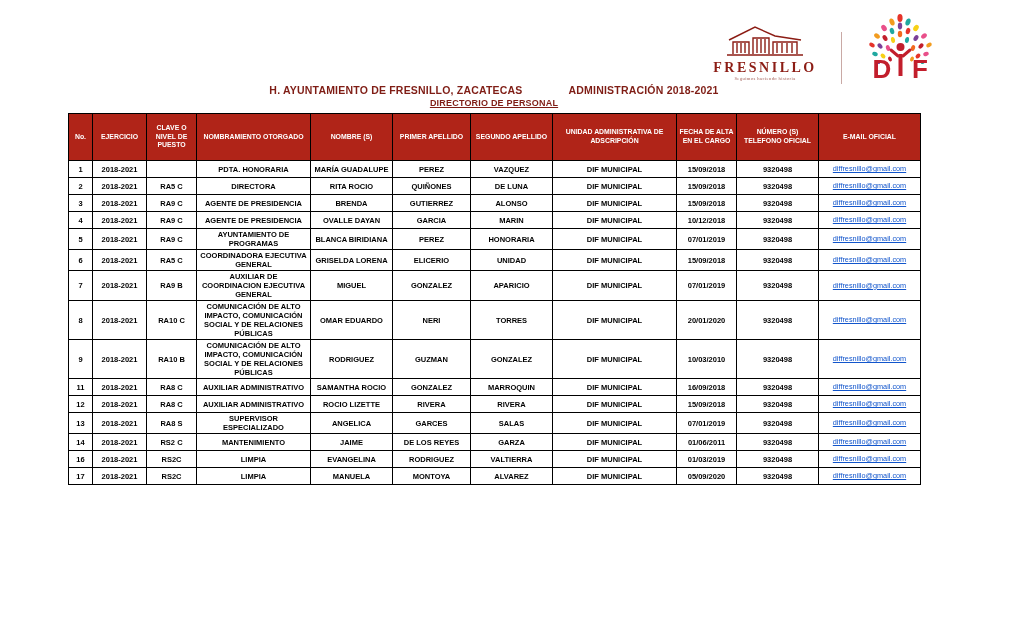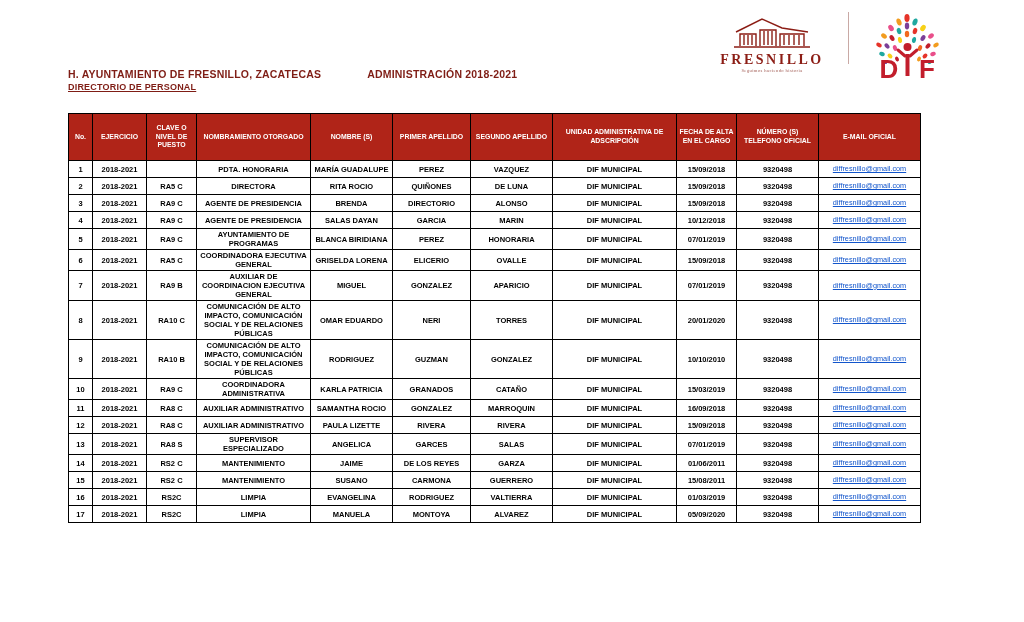--- a/index.html
+++ b/index.html
@@ -1,27 +1,27 @@
 <!DOCTYPE html>
 <html><head>
 <meta charset="utf-8">
 <style>
   html,body{margin:0;padding:0;background:#e8e8e8;}
   .page{
     position:relative;width:1024px;height:622px;background:#ffffff;
     font-family:"Liberation Sans",sans-serif;overflow:hidden;
   }
   
-  .logos{position:absolute;top:12px;right:77px;display:flex;align-items:flex-start;gap:20px;}
+  .logos{position:absolute;top:12px;right:84px;display:flex;align-items:flex-end;gap:20px;}
   .logo-divider{width:1px;height:52px;background:#c9a9a5;}
   .fres-text{font-family:"Liberation Serif",serif;font-weight:bold;letter-spacing:2.5px;}
   .fres-tag{font-family:"Liberation Serif",serif;letter-spacing:.4px;}
   .dif-letter{font-family:"Liberation Sans",sans-serif;font-weight:bold;}
   
-  .titles{position:absolute;left:68px;top:68px;width:852px;color:#7f1d15;}
+  .titles{position:absolute;left:68px;top:84px;width:852px;text-align:center;color:#7f1d15;}
   .title-line{font-size:10.5px;font-weight:bold;letter-spacing:.2px;}
   .title-line .gap{display:inline-block;width:46px;}
   .subtitle{font-size:9px;font-weight:bold;margin-top:2px;letter-spacing:.2px;text-decoration:underline;}
   
   table.dir{
     position:absolute;left:68px;top:113px;width:852px;
     border-collapse:collapse;table-layout:fixed;
   }
   table.dir th{
     background:#b02418;color:#ffffff;border:1px solid #000000;
@@ -175,33 +175,33 @@
           <td>15/09/2018</td>
           <td>9320498</td>
           <td><span class="email-link">diffresnillo@gmail.com</span></td>
         </tr>
         <tr>
           <td>3</td>
           <td>2018-2021</td>
           <td>RA9 C</td>
           <td>AGENTE DE PRESIDENCIA</td>
           <td>BRENDA</td>
-          <td>DIRECTORIO</td>
+          <td>GUTIERREZ</td>
           <td>ALONSO</td>
           <td>DIF MUNICIPAL</td>
           <td>15/09/2018</td>
           <td>9320498</td>
           <td><span class="email-link">diffresnillo@gmail.com</span></td>
         </tr>
         <tr>
           <td>4</td>
           <td>2018-2021</td>
           <td>RA9 C</td>
           <td>AGENTE DE PRESIDENCIA</td>
-          <td>SALAS DAYAN</td>
+          <td>OVALLE DAYAN</td>
           <td>GARCIA</td>
           <td>MARIN</td>
           <td>DIF MUNICIPAL</td>
           <td>10/12/2018</td>
           <td>9320498</td>
           <td><span class="email-link">diffresnillo@gmail.com</span></td>
         </tr>
         <tr>
           <td>5</td>
           <td>2018-2021</td>
@@ -215,21 +215,21 @@
           <td>9320498</td>
           <td><span class="email-link">diffresnillo@gmail.com</span></td>
         </tr>
         <tr>
           <td>6</td>
           <td>2018-2021</td>
           <td>RA5 C</td>
           <td>COORDINADORA EJECUTIVA GENERAL</td>
           <td>GRISELDA LORENA</td>
           <td>ELICERIO</td>
-          <td>OVALLE</td>
+          <td>UNIDAD</td>
           <td>DIF MUNICIPAL</td>
           <td>15/09/2018</td>
           <td>9320498</td>
           <td><span class="email-link">diffresnillo@gmail.com</span></td>
         </tr>
         <tr>
           <td>7</td>
           <td>2018-2021</td>
           <td>RA9 B</td>
           <td>AUXILIAR DE COORDINACION EJECUTIVA GENERAL</td>
@@ -256,34 +256,21 @@
         </tr>
         <tr>
           <td>9</td>
           <td>2018-2021</td>
           <td>RA10 B</td>
           <td>COMUNICACIÓN DE ALTO IMPACTO, COMUNICACIÓN SOCIAL Y DE RELACIONES PÚBLICAS</td>
           <td>RODRIGUEZ</td>
           <td>GUZMAN</td>
           <td>GONZALEZ</td>
           <td>DIF MUNICIPAL</td>
-          <td>10/10/2010</td>
-          <td>9320498</td>
-          <td><span class="email-link">diffresnillo@gmail.com</span></td>
-        </tr>
-        <tr>
-          <td>10</td>
-          <td>2018-2021</td>
-          <td>RA9 C</td>
-          <td>COORDINADORA ADMINISTRATIVA</td>
-          <td>KARLA PATRICIA</td>
-          <td>GRANADOS</td>
-          <td>CATAÑO</td>
-          <td>DIF MUNICIPAL</td>
-          <td>15/03/2019</td>
+          <td>10/03/2010</td>
           <td>9320498</td>
           <td><span class="email-link">diffresnillo@gmail.com</span></td>
         </tr>
         <tr>
           <td>11</td>
           <td>2018-2021</td>
           <td>RA8 C</td>
           <td>AUXILIAR ADMINISTRATIVO</td>
           <td>SAMANTHA ROCIO</td>
           <td>GONZALEZ</td>
@@ -291,21 +278,21 @@
           <td>DIF MUNICIPAL</td>
           <td>16/09/2018</td>
           <td>9320498</td>
           <td><span class="email-link">diffresnillo@gmail.com</span></td>
         </tr>
         <tr>
           <td>12</td>
           <td>2018-2021</td>
           <td>RA8 C</td>
           <td>AUXILIAR ADMINISTRATIVO</td>
-          <td>PAULA LIZETTE</td>
+          <td>ROCIO LIZETTE</td>
           <td>RIVERA</td>
           <td>RIVERA</td>
           <td>DIF MUNICIPAL</td>
           <td>15/09/2018</td>
           <td>9320498</td>
           <td><span class="email-link">diffresnillo@gmail.com</span></td>
         </tr>
         <tr>
           <td>13</td>
           <td>2018-2021</td>
@@ -326,33 +313,20 @@
           <td>MANTENIMIENTO</td>
           <td>JAIME</td>
           <td>DE LOS REYES</td>
           <td>GARZA</td>
           <td>DIF MUNICIPAL</td>
           <td>01/06/2011</td>
           <td>9320498</td>
           <td><span class="email-link">diffresnillo@gmail.com</span></td>
         </tr>
         <tr>
-          <td>15</td>
-          <td>2018-2021</td>
-          <td>RS2 C</td>
-          <td>MANTENIMIENTO</td>
-          <td>SUSANO</td>
-          <td>CARMONA</td>
-          <td>GUERRERO</td>
-          <td>DIF MUNICIPAL</td>
-          <td>15/08/2011</td>
-          <td>9320498</td>
-          <td><span class="email-link">diffresnillo@gmail.com</span></td>
-        </tr>
-        <tr>
           <td>16</td>
           <td>2018-2021</td>
           <td>RS2C</td>
           <td>LIMPIA</td>
           <td>EVANGELINA</td>
           <td>RODRIGUEZ</td>
           <td>VALTIERRA</td>
           <td>DIF MUNICIPAL</td>
           <td>01/03/2019</td>
           <td>9320498</td>

